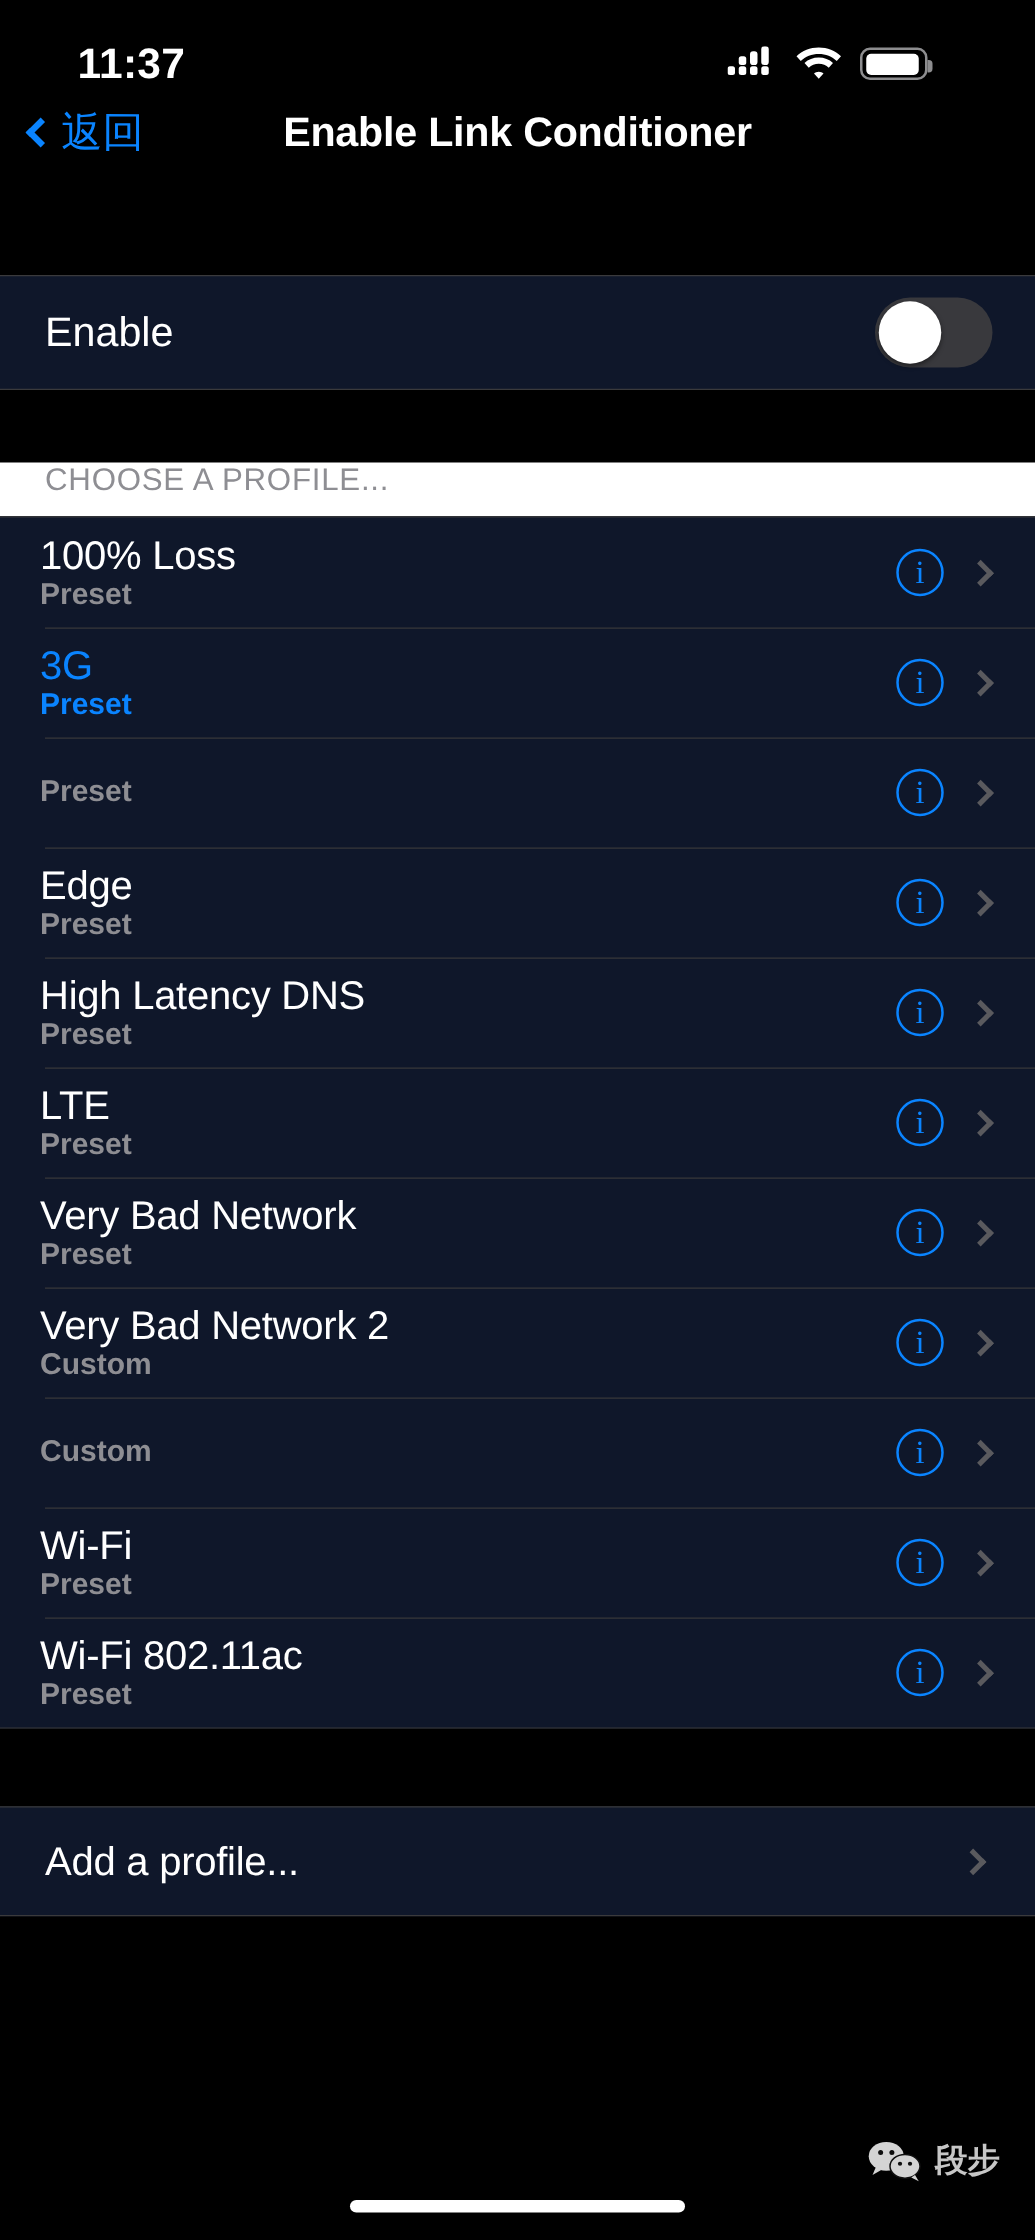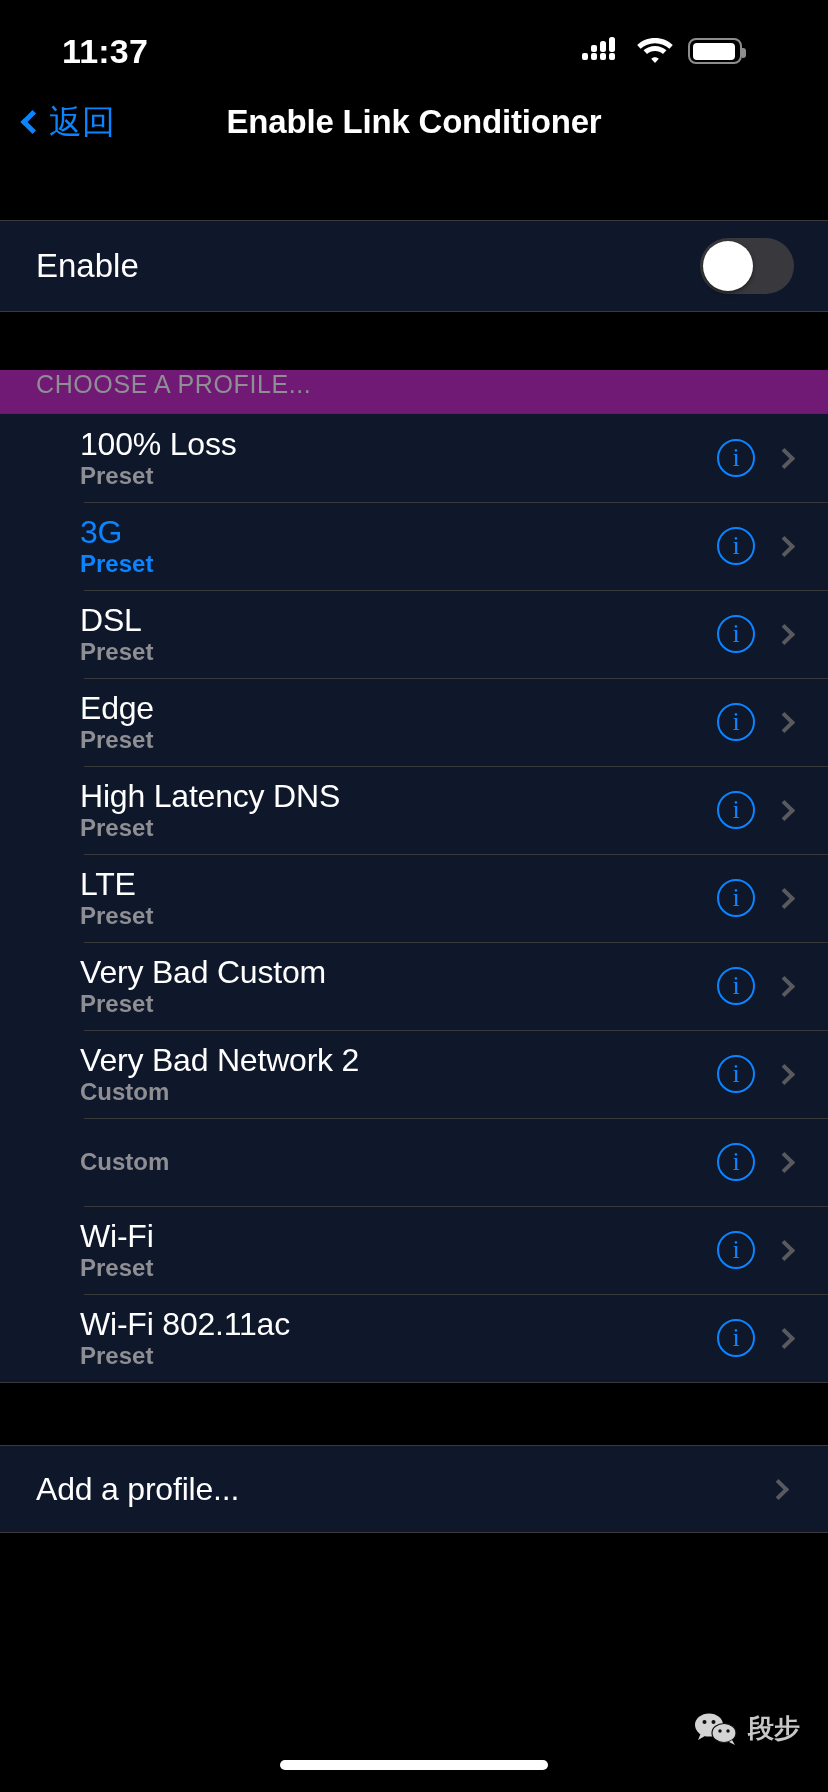--- a/index.html
+++ b/index.html
@@ -32,21 +32,21 @@
     display:flex; align-items:center; padding:2.5px;
   }
   .battery-fill { background:#fff; height:100%; width:95%; border-radius:4px; }
   .battery-nub {
     position:absolute; right:-6px; top:8px; width:4px; height:10px;
     background:#8d8d8f; border-radius:0 3px 3px 0;
   }
 
   
   .navbar {
-    position:absolute; top:88px; left:0; width:828px; height:68px;
+    position:absolute; top:72px; left:0; width:828px; height:68px;
   }
   .nav-back {
     position:absolute; left:24px; top:50%; transform:translateY(-50%);
     display:flex; align-items:center; gap:6px;
     color:#0a84ff; font-size:33px; cursor:pointer;
   }
   .chev-back {
     display:inline-block; width:17px; height:17px;
     border-left:5.5px solid #0a84ff; border-bottom:5.5px solid #0a84ff;
     transform:rotate(45deg); margin-right:2px;
@@ -81,28 +81,28 @@
     background:#39393d; position:relative; cursor:pointer; flex:none;
   }
   .toggle .knob {
     position:absolute; top:3px; left:3px;
     width:50px; height:50px; border-radius:50%;
     background:#fff; box-shadow:0 2px 4px rgba(0,0,0,.45);
   }
 
   
   .section-header {
-    background:#701a75; padding:0 0 14px 36px;
+    background:#ffffff; padding:0 0 14px 36px;
     color:#8e8e93; font-size:25px; letter-spacing:0.6px;
   }
 
   
   .prow {
     position:relative; height:88px; display:flex; align-items:center;
-    padding-left:32px; padding-right:30px; cursor:pointer;margin-left:48px;
+    padding-left:32px; padding-right:30px; cursor:pointer;
   }
   .prow + .prow::before {
     content:""; position:absolute; left:36px; right:0; top:0;
     height:1px; background:#38383a;
   }
   .prow .texts { flex:1; display:flex; flex-direction:column; justify-content:center; gap:2px; }
   .prow .title { color:#fff; font-size:32px; font-weight:500; line-height:1.05; letter-spacing:-0.2px; }
   .prow .sub { color:#8e8e93; font-size:24px; line-height:1.05;font-weight:bold; }
   .prow.selected .title { color:#0a84ff; }
   .prow.selected .sub   { color:#0a84ff; }
@@ -215,21 +215,20 @@
             <div class="title">3G</div>
             <div class="sub">Preset</div>
           </div>
           <div class="accessories">
             <div class="info-icon">i</div>
             <span class="chev"></span>
           </div>
         </div>
         <div class="prow">
           <div class="texts">
-            <div class="title">DSL</div>
             <div class="sub">Preset</div>
           </div>
           <div class="accessories">
             <div class="info-icon">i</div>
             <span class="chev"></span>
           </div>
         </div>
         <div class="prow">
           <div class="texts">
             <div class="title">Edge</div>
@@ -255,21 +254,21 @@
             <div class="title">LTE</div>
             <div class="sub">Preset</div>
           </div>
           <div class="accessories">
             <div class="info-icon">i</div>
             <span class="chev"></span>
           </div>
         </div>
         <div class="prow">
           <div class="texts">
-            <div class="title">Very Bad Custom</div>
+            <div class="title">Very Bad Network</div>
             <div class="sub">Preset</div>
           </div>
           <div class="accessories">
             <div class="info-icon">i</div>
             <span class="chev"></span>
           </div>
         </div>
         <div class="prow">
           <div class="texts">
             <div class="title">Very Bad Network 2</div>

